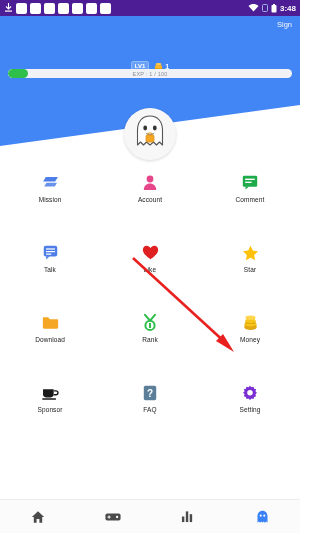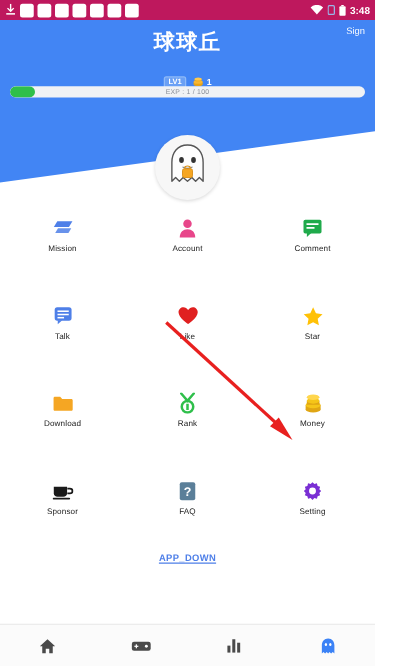--- a/index.html
+++ b/index.html
@@ -13,21 +13,21 @@
     position:relative;
     width:300px; height:533px;
     background:#ffffff;
     overflow:hidden;
   }
 
   
   .statusbar {
     position:absolute; top:0; left:0;
     width:300px; height:16px;
-    background:#be185d;
+    background:#4c1d95;
     display:flex; align-items:center;
     padding:0 4px;
     z-index:30;
     text-align:right;
   }
   .sb-left { display:flex; align-items:center; gap:3px; }
   .sb-dl { width:9px; height:10px; position:relative; }
   .sb-dl svg { display:block; }
   .sb-chip {
     width:11px; height:11px;
@@ -245,21 +245,20 @@
   </div>
 
   <div class="header-bg">
     <svg viewBox="0 0 300 150" preserveAspectRatio="none">
       <polygon points="0,0 300,0 300,105 0,146" fill="#4285f4"></polygon>
     </svg>
   </div>
 
   <div class="header-content">
     <a class="sign-link" href="#">Sign</a>
-    <div class="app-title">球球丘</div>
 
     <div class="meta-row">
       <span class="lv-badge">LV1</span>
       <span class="coin-wrap">
         <span>
           <svg width="9" height="9" viewBox="0 0 10 10">
             <ellipse cx="5" cy="7.2" rx="4" ry="1.7" fill="#e8a317"></ellipse>
             <rect x="1" y="5" width="8" height="2.3" fill="#e8a317"></rect>
             <ellipse cx="5" cy="5" rx="4" ry="1.7" fill="#f7b733"></ellipse>
             <ellipse cx="5" cy="3" rx="3.2" ry="1.4" fill="#e8a317"></ellipse>
@@ -409,23 +408,20 @@
             <svg width="16" height="16" viewBox="0 0 18 18">
               <path d="M9 0.8 L10.7 2.5 L13 1.9 L13.6 4.2 L15.9 4.9 L15.1 7.1 L16.8 8.8 L15.1 10.5 L15.9 12.7 L13.6 13.4 L13 15.7 L10.7 15.1 L9 16.8 L7.3 15.1 L5 15.7 L4.4 13.4 L2.1 12.7 L2.9 10.5 L1.2 8.8 L2.9 7.1 L2.1 4.9 L4.4 4.2 L5 1.9 L7.3 2.5 Z" fill="#7a2fd4"></path>
               <circle cx="9" cy="8.8" r="3.1" fill="#ffffff"></circle>
             </svg>
           </div>
           <div class="cell-label">Setting</div>
         </div>
       </div>
     </div>
 
-  <div class="app-down">
-    <a href="#">APP_DOWN</a>
-  </div>
 
   <svg class="annot" viewBox="0 0 300 533">
     <g id="arrow-g">
       <line x1="133" y1="258" x2="228" y2="345" stroke="#e8201f" stroke-width="2.6"></line>
       <polygon points="234,352 216,341 223,334" fill="#e8201f"></polygon>
     </g>
   </svg>
 
   <div class="bottom-nav">
     <div class="nav-item">

